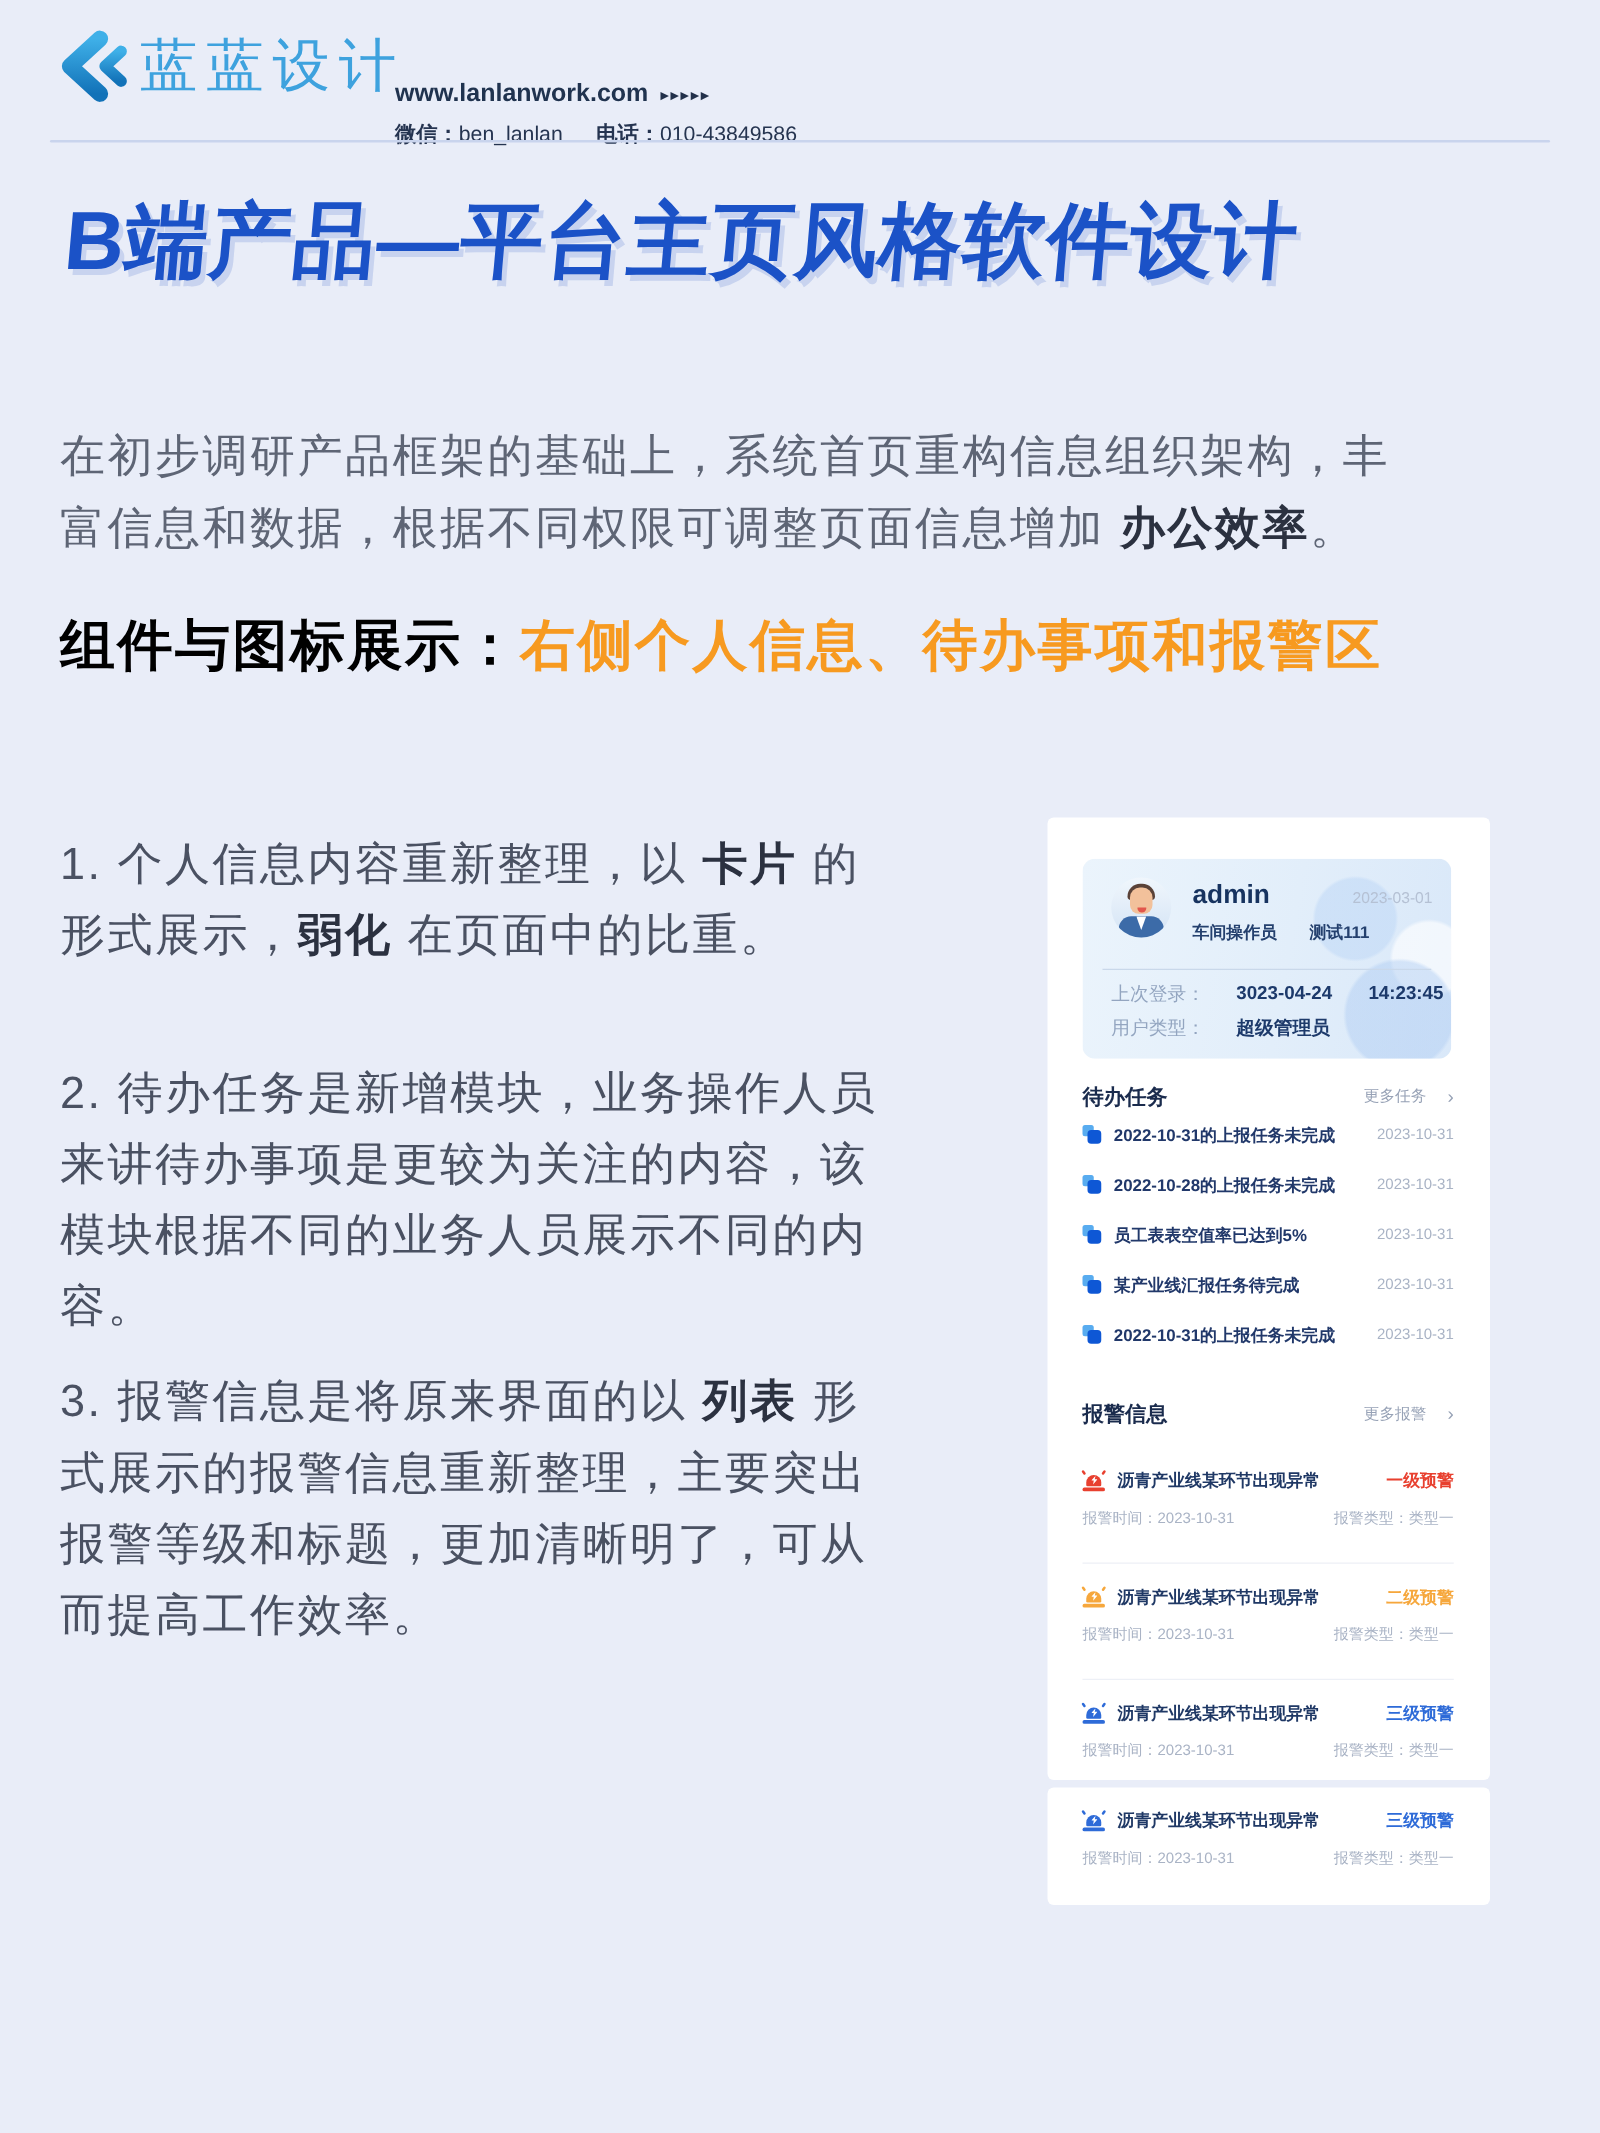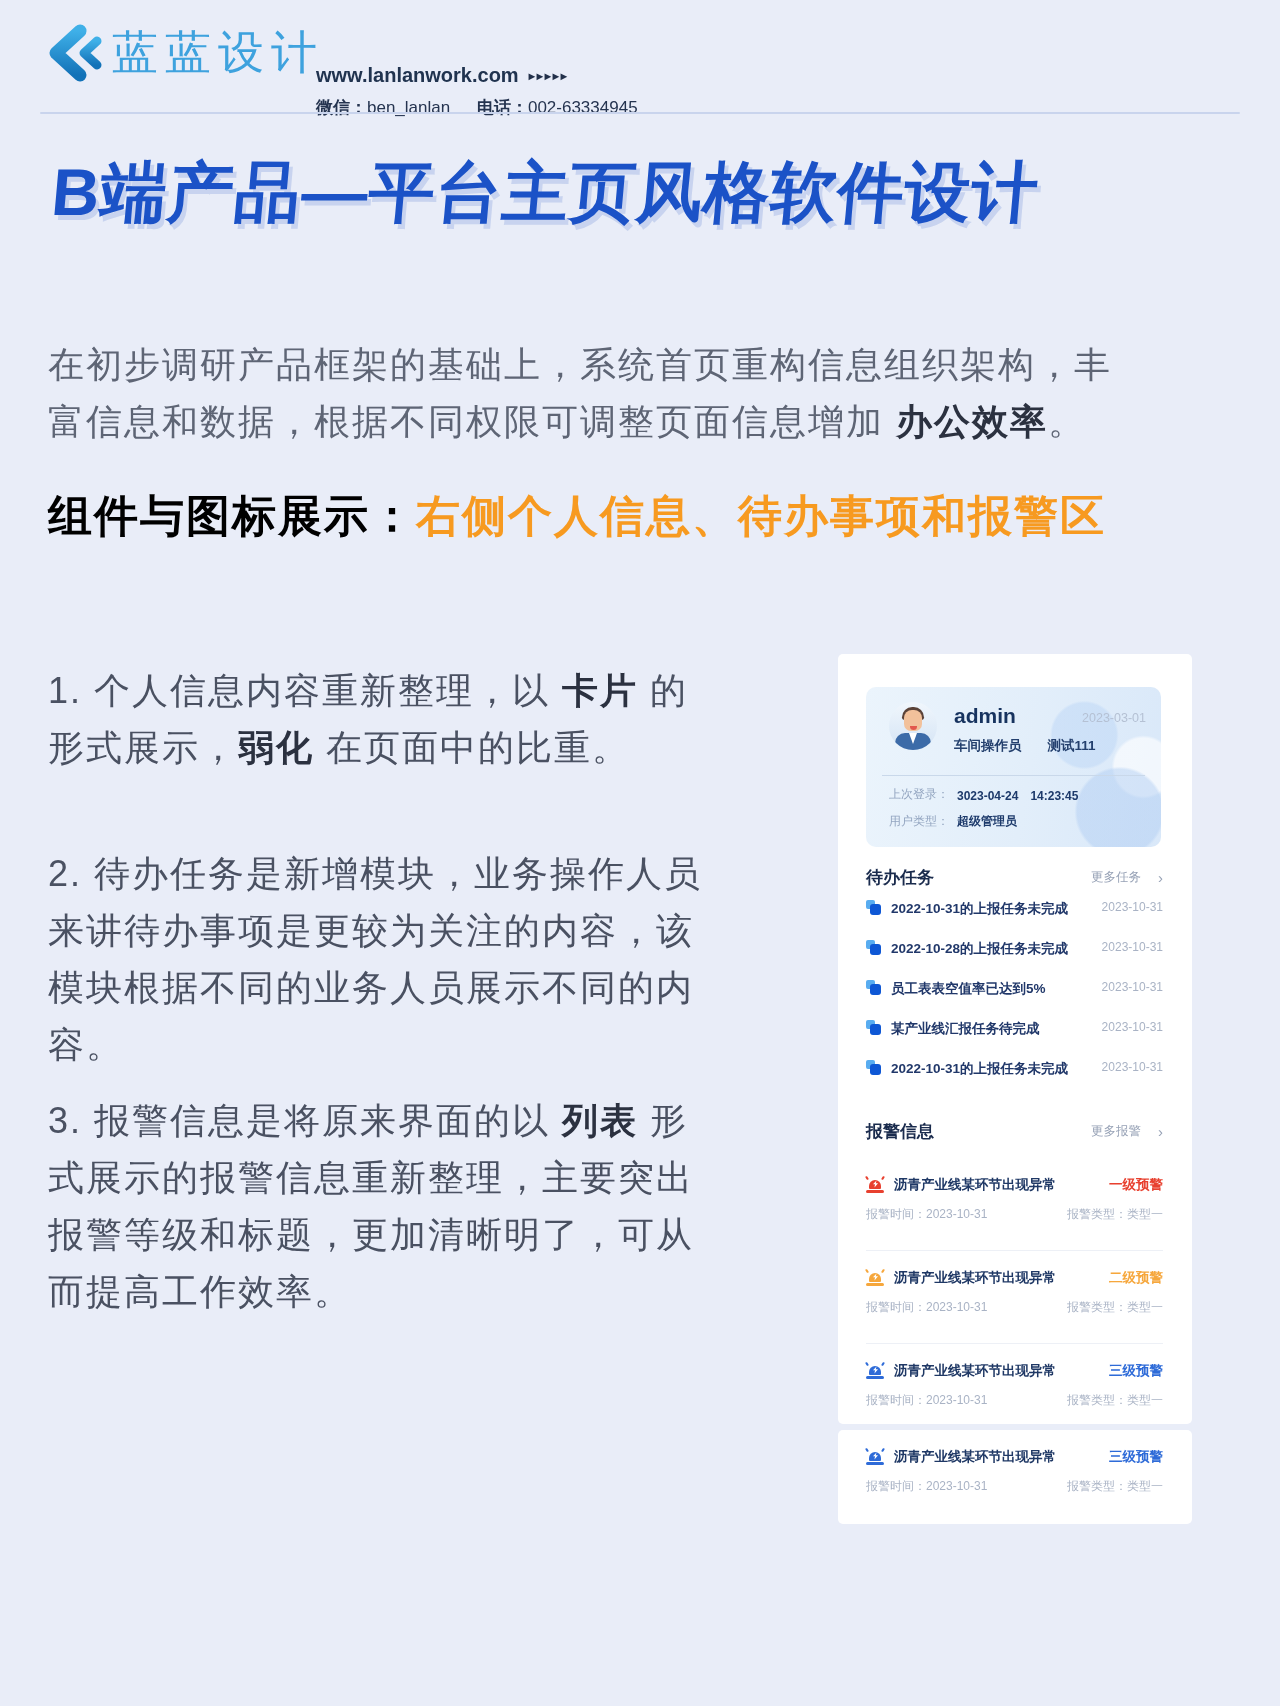--- a/index.html
+++ b/index.html
@@ -46,21 +46,21 @@
           background:linear-gradient(180deg,#f0f6fc 0%,#d4e4f5 100%);}
   .av-hair{position:absolute;left:13px;top:5px;width:22px;height:13px;border-radius:11px 11px 3px 3px;background:#5a4238;}
   .av-head{position:absolute;left:15px;top:8px;width:18px;height:21px;border-radius:8px 8px 7px 7px;background:#f2c19b;}
   .av-mouth{position:absolute;left:21px;top:24px;width:7px;height:4px;background:#e2574c;border-radius:0 0 4px 4px;}
   .av-body{position:absolute;left:6px;top:31px;width:36px;height:18px;border-radius:10px 10px 0 0;background:#3c6ba8;}
   .av-shirt{position:absolute;left:20px;top:31px;width:8px;height:11px;background:#fff;clip-path:polygon(0 0,100% 0,50% 100%);}
   .p-name{position:absolute;left:88px;top:17px;font-size:21px;font-weight:700;color:#17335f;}
   .p-date{position:absolute;right:15px;top:24px;font-size:12.5px;color:#b5c1d4;}
   .p-roles{position:absolute;left:88px;top:50px;font-size:13.5px;font-weight:600;color:#24406e;display:flex;gap:26px;}
   .p-div{position:absolute;left:16px;right:16px;top:88px;height:1px;background:#c9d8ea;}
-  .p-row{position:absolute;left:23px;font-size:12px;display:flex;align-items:flex-end;}
+  .p-row{position:absolute;left:23px;font-size:15px;display:flex;align-items:flex-start;gap:17px;}
   .p-row.r1{top:99px;} .p-row.r2{top:126px;}
   .p-lbl{color:#93a5c0;margin-right:8px;}
   .p-val{color:#1d3a6b;font-weight:600;}
   .p-val.t{margin-left:12px;}
   .p-val.strong{font-weight:700;}
   
   .sec-header{position:absolute;left:28px;right:29px;display:flex;align-items:center;justify-content:space-between;}
   .todo-header{top:212px;} .alarm-header{top:466px;}
   .sec-title{font-size:17px;font-weight:700;color:#1a2b4d;}
   .more{font-size:12.5px;color:#97a2b6;cursor:pointer;display:flex;align-items:center;gap:17px;}
@@ -111,21 +111,21 @@
     <span class="logo-text">蓝蓝设计</span>
   </div>
 
   <div class="hdr-contact">
     <div class="hc-row1">
       <span>www.lanlanwork.com</span>
       <span class="hc-arrows">▸▸▸▸▸</span>
     </div>
     <div class="hc-row2">
       <span class="lbl">微信：</span><span>ben_lanlan</span><span class="hc-gap"></span>
-      <span class="lbl">电话：</span><span>002-63334945</span>
+      <span class="lbl">电话：</span><span>010-43849586</span>
     </div>
   </div>
 
 
   <div class="hdr-divider"></div>
 
   <div class="title">B端产品—平台主页风格软件设计</div>
 
   <p class="intro"><span>在初步调研产品框架的基础上，系统首页重构信息组织架构，丰富信息和数据，根据不同权限可调整页面信息增加 </span><span class="b">办公效率</span><span>。</span></p>
 

